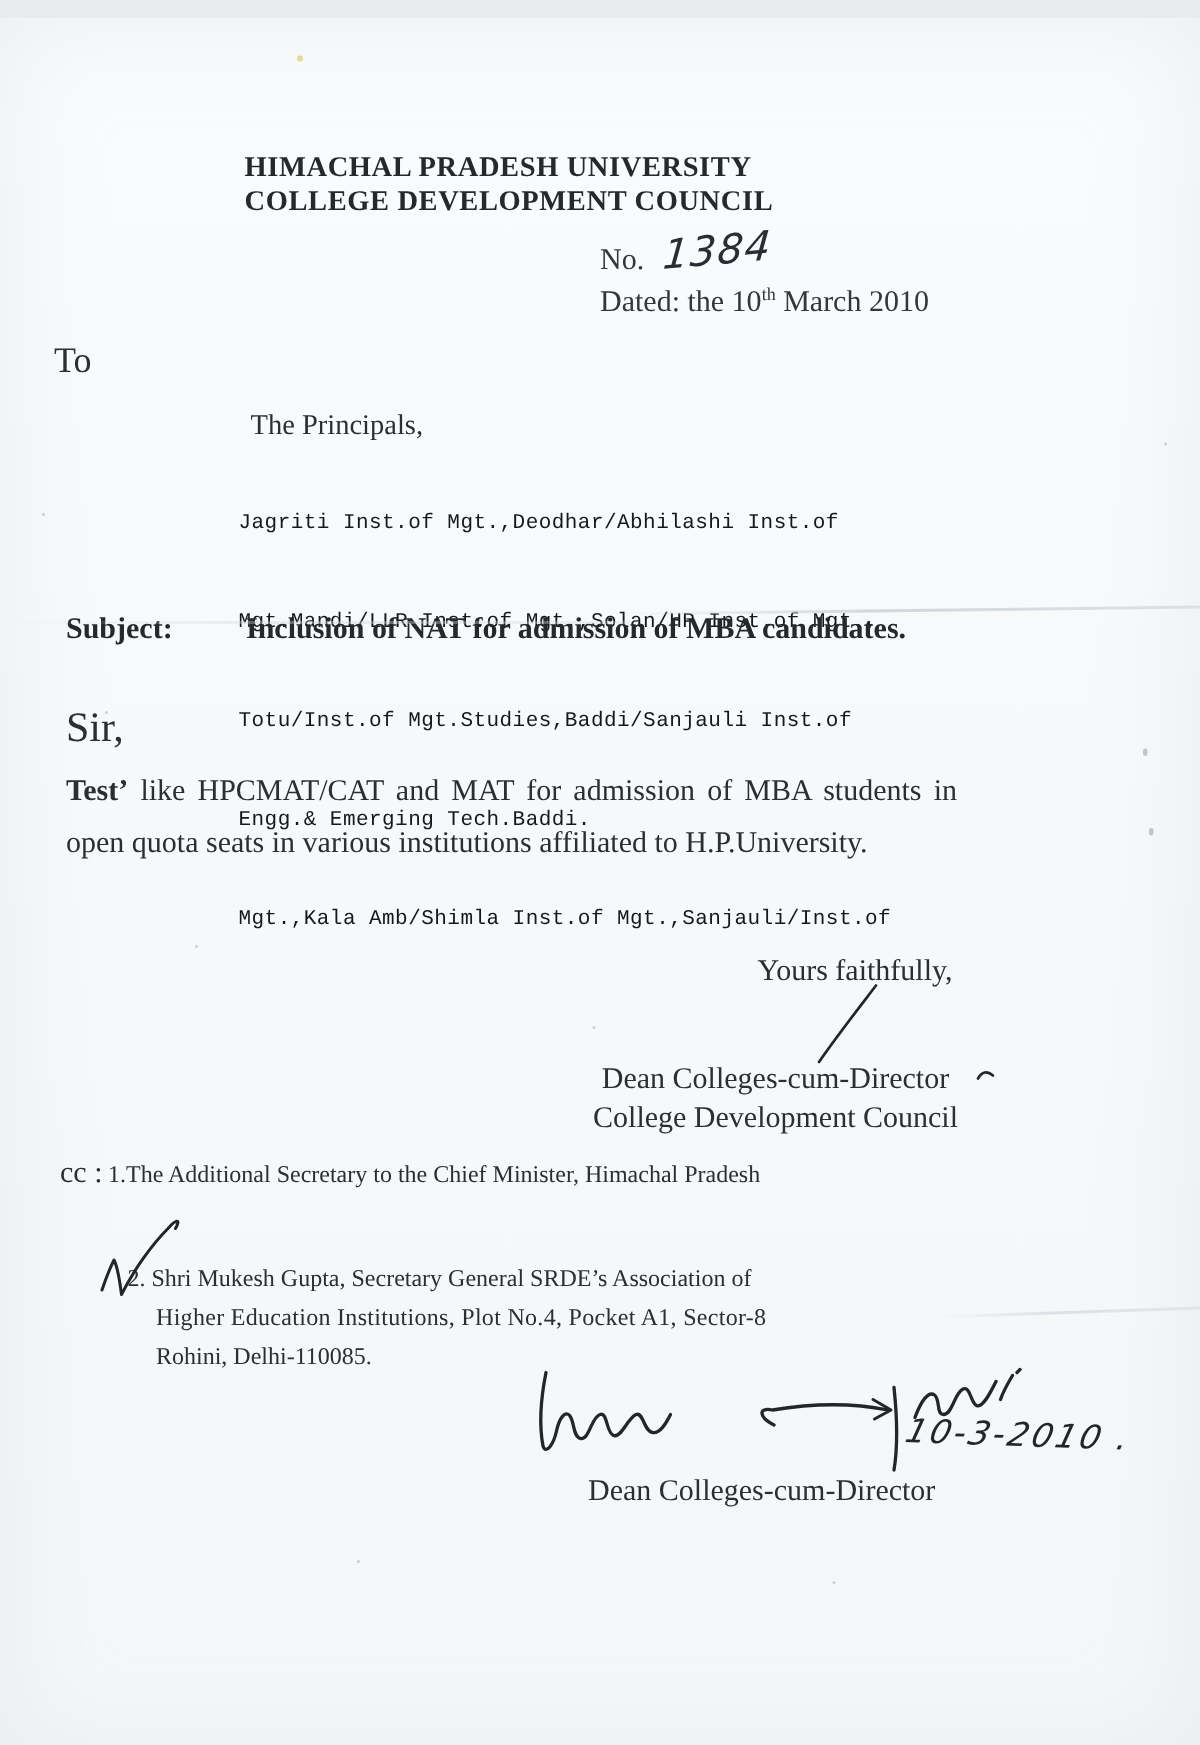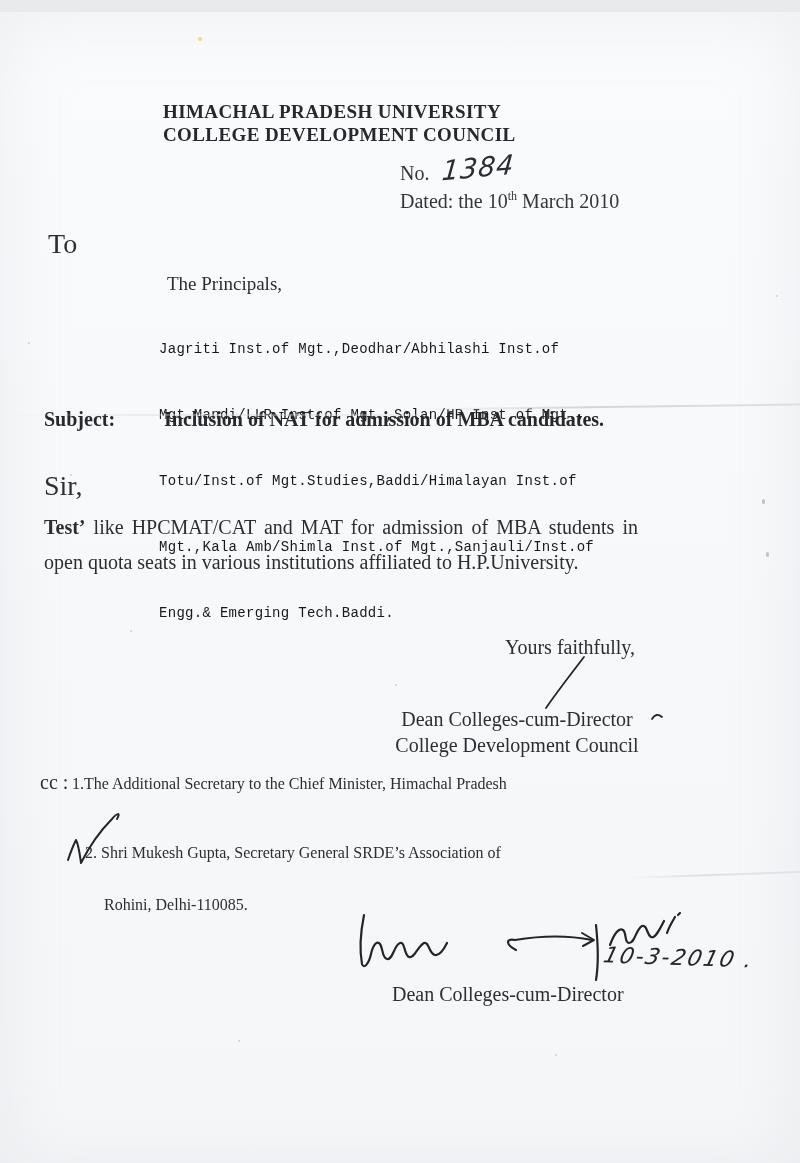--- a/index.html
+++ b/index.html
@@ -20,21 +20,21 @@
   .ref-line{left:400px;top:150px;font-size:20px;color:#33363b;}
   .hand-number{
     position:absolute;left:42px;top:-10px;
     font-family:"DejaVu Sans",sans-serif;font-style:italic;
     font-size:27px;color:#2a2d33;
     transform:rotate(-5deg) skewX(-10deg);
     letter-spacing:1px;white-space:nowrap;
   }
   .date-line{left:400px;top:177px;font-size:20px;color:#33363b;white-space:nowrap;}
   .date-line sup{font-size:12px;}
-  .to-label{left:48px;top:216px;font-size:28px;}
+  .to-label{left:36px;top:216px;font-size:24px;}
   
   .princ{left:167px;top:261px;font-size:19px;}
   .typed{left:159px;top:282px;font-family:"Liberation Mono","DejaVu Sans Mono",monospace;
     font-size:14px;line-height:22px;color:#17181b;letter-spacing:0.3px;white-space:pre;}
   
   .subj-label{left:44px;top:396px;font-weight:bold;font-size:20px;color:#26282d;}
   .subj-text{left:164px;top:396px;font-weight:bold;font-size:20px;color:#26282d;}
   .sir{left:44px;top:458px;font-size:28px;}
   
   .body-block{left:44px;top:498px;width:594px;font-size:20px;line-height:35px;color:#2b2e33;}
@@ -78,23 +78,23 @@
   </div>
   <div class="abs date-line">
     <span>Dated: the 10</span><sup>th</sup><span> March 2010</span>
   </div>
 
   <div class="abs to-label">To</div>
   <div class="abs princ">The Principals,</div>
   <div class="abs typed">
     <div>Jagriti Inst.of Mgt.,Deodhar/Abhilashi Inst.of</div>
     <div>Mgt.Mandi/LLR Inst.of Mgt.,Solan/HP Inst.of Mgt.,</div>
-    <div>Totu/Inst.of Mgt.Studies,Baddi/Himalayan Inst.of</div>
+    <div>Totu/Inst.of Mgt.Studies,Baddi/Sanjauli Inst.of</div>
+    <div>Engg.&amp; Emerging Tech.Baddi.</div>
     <div>Mgt.,Kala Amb/Shimla Inst.of Mgt.,Sanjauli/Inst.of</div>
-    <div>Engg.&amp; Emerging Tech.Baddi.</div>
   </div>
 
   <div class="abs subj-label">Subject:</div>
   <div class="abs subj-text">Inclusion of NAT for admission of MBA candidates.</div>
 
   <div class="abs sir">Sir,</div>
 
   <div class="abs body-block">
     <div class="jline">
       <b>Test’</b><span> like HPCMAT/CAT and MAT for admission of MBA students in</span>
@@ -106,20 +106,21 @@
 
   <div class="abs valediction">Yours faithfully,</div>
   <div class="abs dean-block">
     <div>Dean Colleges-cum-Director</div>
     <div>College Development Council</div>
   </div>
 
   <div class="abs cc-label">cc :</div>
   <div class="abs cc-l" style="left:72px;top:759px;">1.The Additional Secretary to the Chief Minister, Himachal Pradesh</div>
   <div class="abs cc-l" style="left:85px;top:828px;">2. Shri Mukesh Gupta, Secretary General SRDE’s Association of</div>
+  <div class="abs cc-l" style="left:104px;top:854px;letter-spacing:0.2px;">Higher  Education  Institutions,  Plot  No.4,  Pocket  A1,  Sector-8</div>
   <div class="abs cc-l" style="left:104px;top:880px;">Rohini, Delhi-110085.</div>
 
   <div class="hand-date">10-3-2010 .</div>
   <div class="abs footer-dean">Dean Colleges-cum-Director</div>
 
   <svg class="ink" viewBox="0 0 800 1163">
 
     <path d="M584,645 C571,662 557,680 546,696" stroke-width="1.8"></path>
 
     <path d="M652,707 Q656,700 662,705" stroke-width="1.8"></path>

